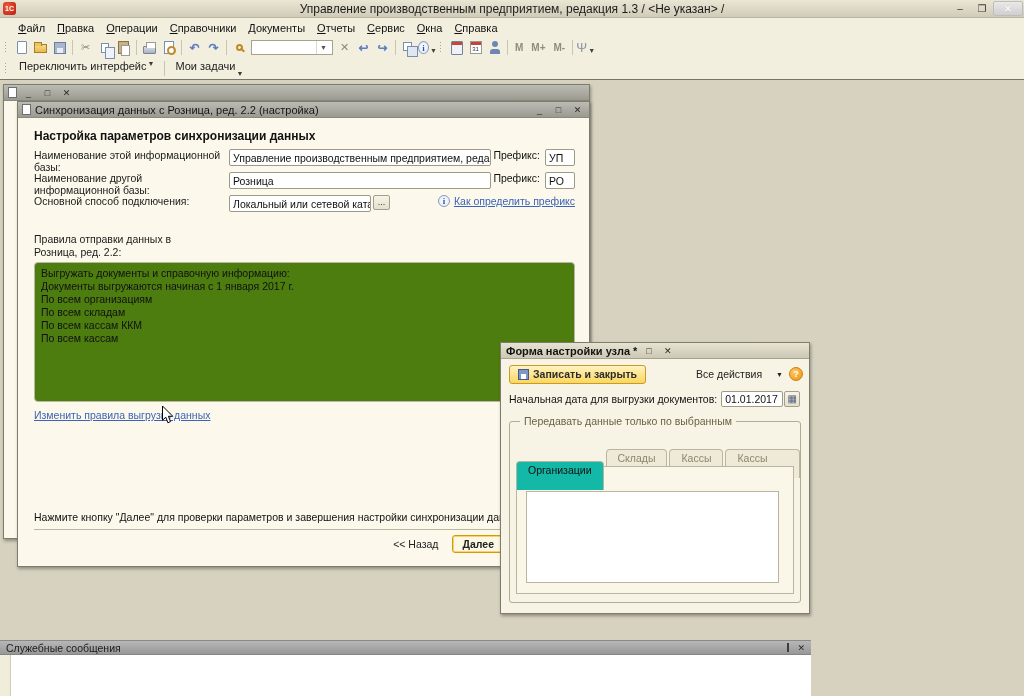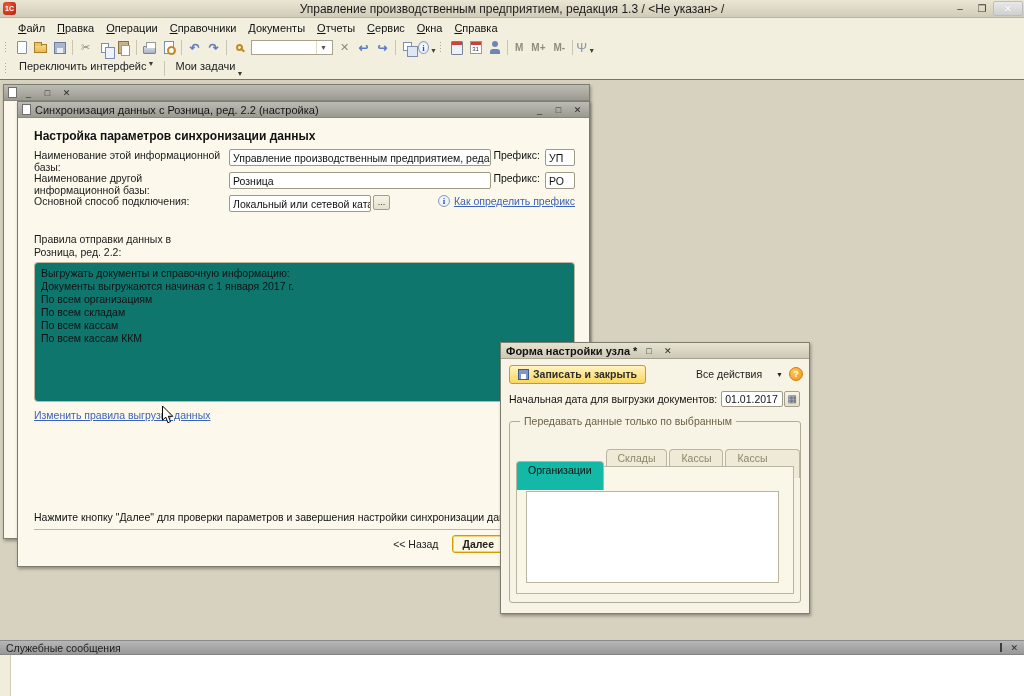--- a/index.html
+++ b/index.html
@@ -74,21 +74,21 @@
   .frow{position:absolute;left:16px;right:14px;display:flex;align-items:flex-start;height:17px}
   .flabel{width:195px;font-size:10.5px;color:#1a1a1a;flex:0 0 auto}
   .tinput{height:17px;border:1px solid #9e9a86;border-radius:2px;background:#fff;font-size:10.5px;padding:0 3px;display:flex;align-items:center;white-space:nowrap;overflow:hidden}
   .w262{width:262px}.w142{width:142px}
   .pfx-label{margin-left:auto;font-size:10.5px}
   .pfx-box{width:30px;margin-left:5px}
   .dots-btn{width:17px;height:15px;margin-left:2px;border:1px solid #a39f8b;border-radius:2px;background:linear-gradient(#f7f4e6,#e4e0cd);font-size:9px;text-align:center;line-height:12px;color:#333}
   .help-link{margin-left:auto;display:flex;align-items:center;gap:4px}
   .link{color:#3b63b8;text-decoration:underline;font-size:10.5px;cursor:pointer}
   .ruleslabel{position:absolute;left:16px;top:131px;font-size:10.5px;line-height:13px;color:#1a1a1a}
-  .rulesbox{position:absolute;left:16px;right:14px;top:160px;height:140px;border:1px solid #b9b6a2;border-radius:4px;background:#0f766e;padding:4px 6px;font-size:10.5px;line-height:13px}
+  .rulesbox{position:absolute;left:16px;right:14px;top:160px;height:140px;border:1px solid #b9b6a2;border-radius:4px;background:#4d7c0f;padding:4px 6px;font-size:10.5px;line-height:13px}
   .changelink{position:absolute;left:16px;top:307px}
   .footnote{position:absolute;left:16px;top:409px;font-size:10.5px}
   .btn-sep{position:absolute;left:16px;right:12px;top:427px;border-top:1px solid #b9b6a2}
   .btnrow{position:absolute;top:433px;right:85px;display:flex;align-items:center;gap:10px}
   .flatbtn{font-size:10.5px;color:#222;padding:2px 4px}
   .nextbtn{font-size:10.5px;font-weight:bold;color:#222;padding:2px 9px;background:#fdf8e4;border:1px solid #d79b00;box-shadow:inset 0 0 0 1px #f3d27a;border-radius:3px}
 
   
   .nwtitle{height:16px;background:linear-gradient(#e7e3d1,#ccc8b5);display:flex;align-items:center;padding:0 5px;gap:4px;border-bottom:1px solid #a5a290}
   .nwtitle .wtext{font-weight:bold}
@@ -110,21 +110,21 @@
   .tabsrow{position:absolute;left:6px;top:27px;display:flex;gap:2px}
   .tab{padding:2px 11px;font-size:10.5px;border:1px solid #b9b5a0;border-bottom:none;border-radius:4px 4px 0 0;background:#eeead7;color:#8b8769}
   .tab.active{background:#14b8a6;color:#111;position:relative;top:12px;z-index:2;padding-bottom:4px}
   .tabpanel{position:absolute;left:6px;right:6px;top:44px;bottom:8px;border:1px solid #b9b5a0;background:#fbf7e8;z-index:1}
   .panel-icons{display:flex;gap:6px;padding:4px 0 2px 6px}
   .cube{width:11px;height:11px;background:#dce4ef;border:1px solid #7d8aa5;box-shadow:inset -2px -2px 0 #b9c4d6;position:relative}
   .cube.check::after{content:"✓";position:absolute;left:-2px;top:-3px;color:#1f9e38;font-weight:bold;font-size:10px}
   .listbox{position:absolute;left:9px;right:14px;top:24px;bottom:10px;background:#fff;border:1px solid #b9b5a0}
 
   
-  .messages{position:absolute;left:0;top:640px;width:1024px;height:56px;background:#fff}
+  .messages{position:absolute;left:0;top:640px;width:811px;height:56px;background:#fff}
   .msg-title{height:15px;background:linear-gradient(#b7b7b7,#989898);display:flex;align-items:center;padding:0 6px;color:#1c1c1c;font-size:10.5px;border-top:1px solid #8a8a8a;border-bottom:1px solid #858585}
   .msg-btns{margin-left:auto;display:flex;align-items:center;gap:8px}
   .pin{width:2px;height:9px;background:#3c3c3c}
   .msg-close{color:#2c2c2c;font-size:9px}
   .msg-body{position:absolute;left:0;top:15px;right:0;bottom:0;background:#fff}
   .msg-gutter{position:absolute;left:0;top:0;bottom:0;width:11px;background:#f0edda;border-right:1px solid #cfcbb6}
 
   
   .cursor{position:absolute;z-index:50;pointer-events:none}
 </style>
@@ -296,22 +296,22 @@
     <div class="ruleslabel">
       <div>Правила отправки данных в</div>
       <div>Розница, ред. 2.2:</div>
     </div>
 
     <div class="rulesbox">
       <div>Выгружать документы и справочную информацию:</div>
       <div>Документы выгружаются начиная с 1 января 2017 г.</div>
       <div>По всем организациям</div>
       <div>По всем складам</div>
+      <div>По всем кассам ККМ</div>
       <div>По всем кассам</div>
-      <div>По всем кассам ККМ</div>
     </div>
 
     <div class="changelink link">Изменить правила выгрузки данных</div>
 
     <div class="footnote">Нажмите кнопку "Далее" для проверки параметров и завершения настройки синхронизации данных.</div>
     <div class="btn-sep"></div>
     <div class="btnrow">
       <span class="flatbtn">&lt;&lt; Назад</span>
       <span class="nextbtn">Далее</span>
     </div>

